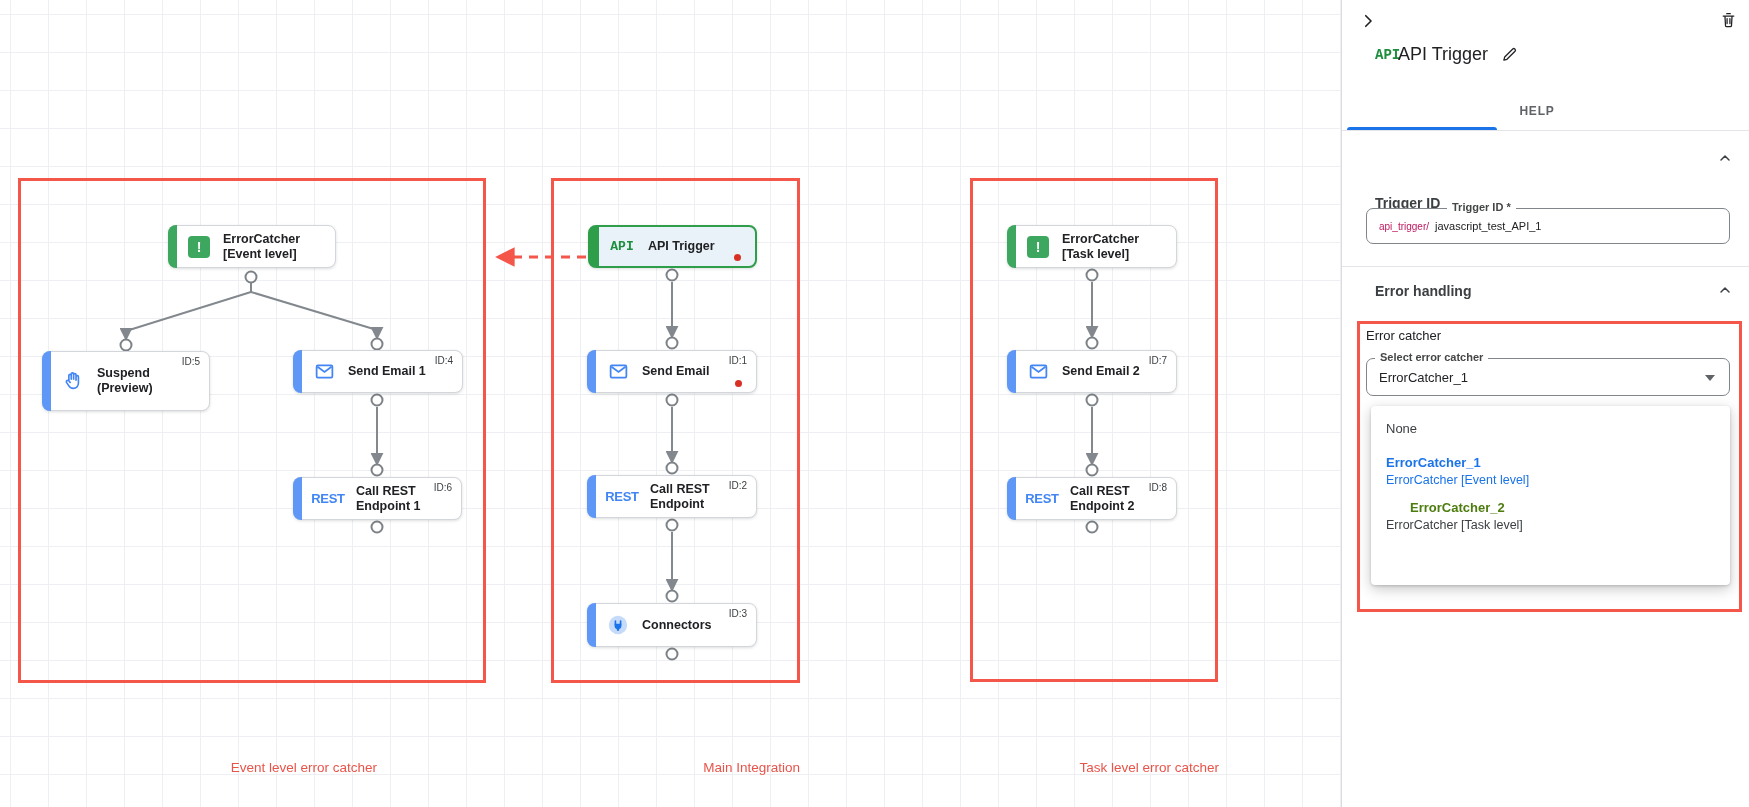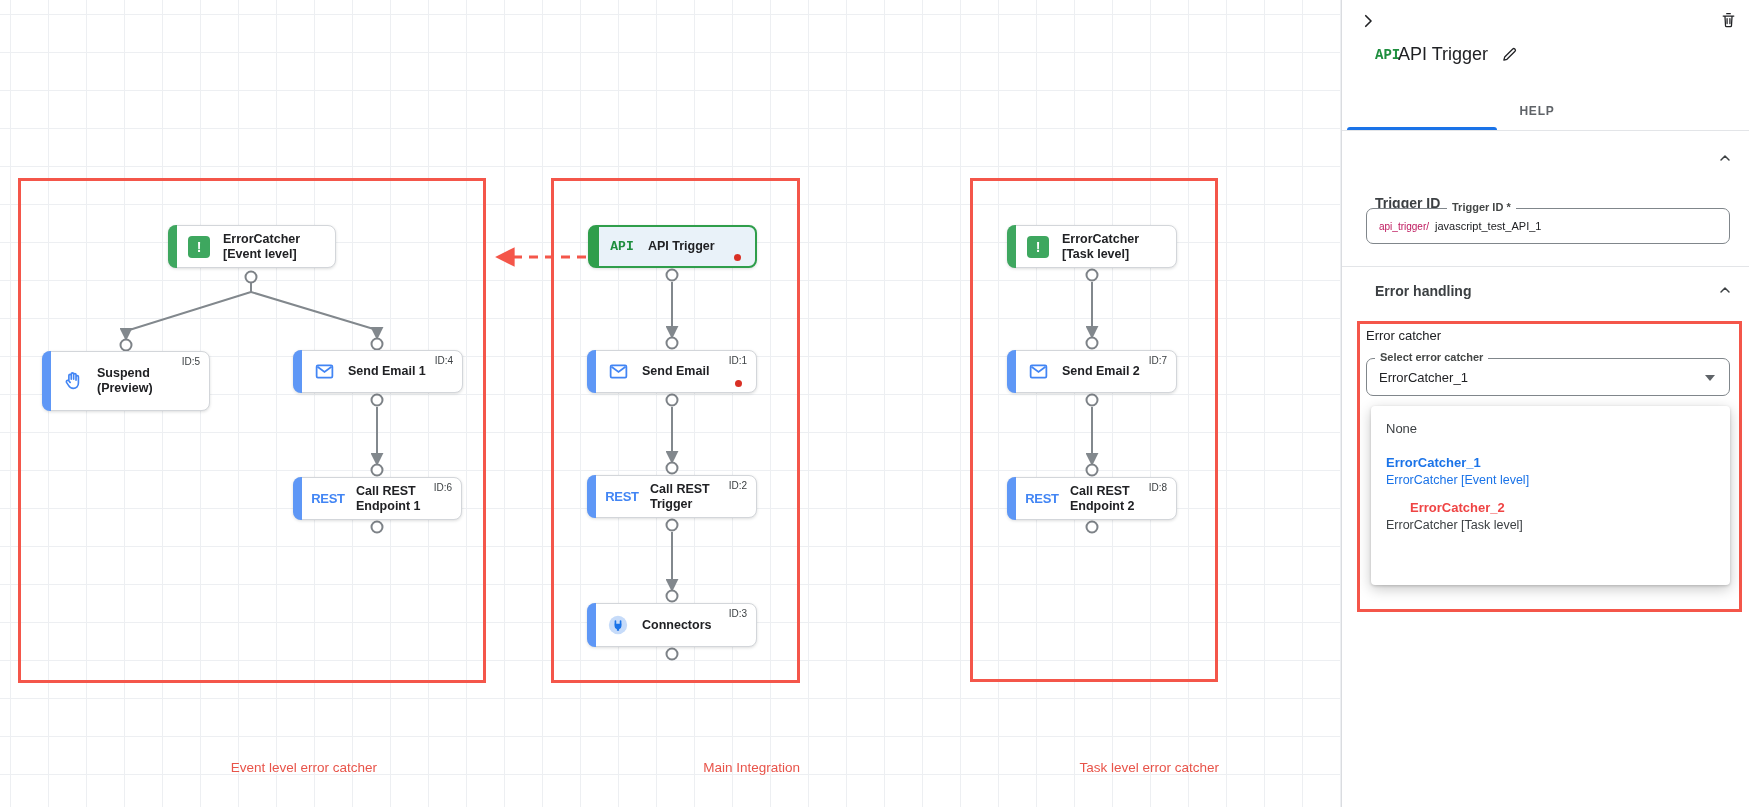--- a/index.html
+++ b/index.html
@@ -54,21 +54,21 @@
   .caret-down{width:0;height:0;border-left:5px solid transparent;border-right:5px solid transparent;
               border-top:6px solid #5f6368;position:absolute;right:14px;top:16px;}
   .popup{position:absolute;left:29px;top:406px;width:359px;height:179px;background:#fff;border-radius:4px;
          box-shadow:0 1px 3px rgba(0,0,0,.18),0 4px 14px rgba(0,0,0,.22);box-sizing:border-box;
          padding-top:11px;z-index:5;}
   .opt-none{padding:4px 15px;font-size:13px;color:#3c4043;margin-bottom:15px;cursor:pointer;}
   .opt{padding:0 15px;margin-bottom:13px;cursor:pointer;}
   .opt .name{font-size:13px;font-weight:700;}
   .opt .desc{font-size:12.5px;margin-top:3px;}
   .opt-blue .name,.opt-blue .desc{color:#1a73e8;}
-  .opt-dark .name{color:#ef4444;padding-left:24px;}
+  .opt-dark .name{color:#4d7c0f;padding-left:24px;}
   .opt-dark .desc{color:#3c4043;}
   .add-btn{padding:7px 17px;color:#1a73e8;font-size:12.5px;font-weight:700;letter-spacing:.4px;cursor:pointer;}
 </style>
 </head>
 <body>
 
 <div class="app">
 
   <div class="canvas">
 
@@ -200,21 +200,21 @@
       <div class="red-dot"></div>
     </div>
 
     <div class="node" style="left:587px;top:475px;width:170px;height:43px;">
       <div class="bar bar-blue"></div>
       <div class="icon-cell" style="width:34px;">
           <span class="rest-txt">REST</span>
         </div>
       <div class="ntitle">
           <span>Call REST</span>
-          <span>Trigger</span>
+          <span>Endpoint</span>
         </div>
       <span class="nid">ID:2</span>
     </div>
 
     <div class="node" style="left:587px;top:603px;width:170px;height:44px;">
       <div class="bar bar-blue"></div>
       <div class="icon-cell">
         <svg width="22" height="22" viewBox="0 0 24 24">
           <circle cx="12" cy="12" r="10" fill="#c6dbf9"></circle>
           <path d="M9.2 7.6v3.2M14.8 7.6v3.2" stroke="#1a73e8" stroke-width="1.8" stroke-linecap="round"></path>

